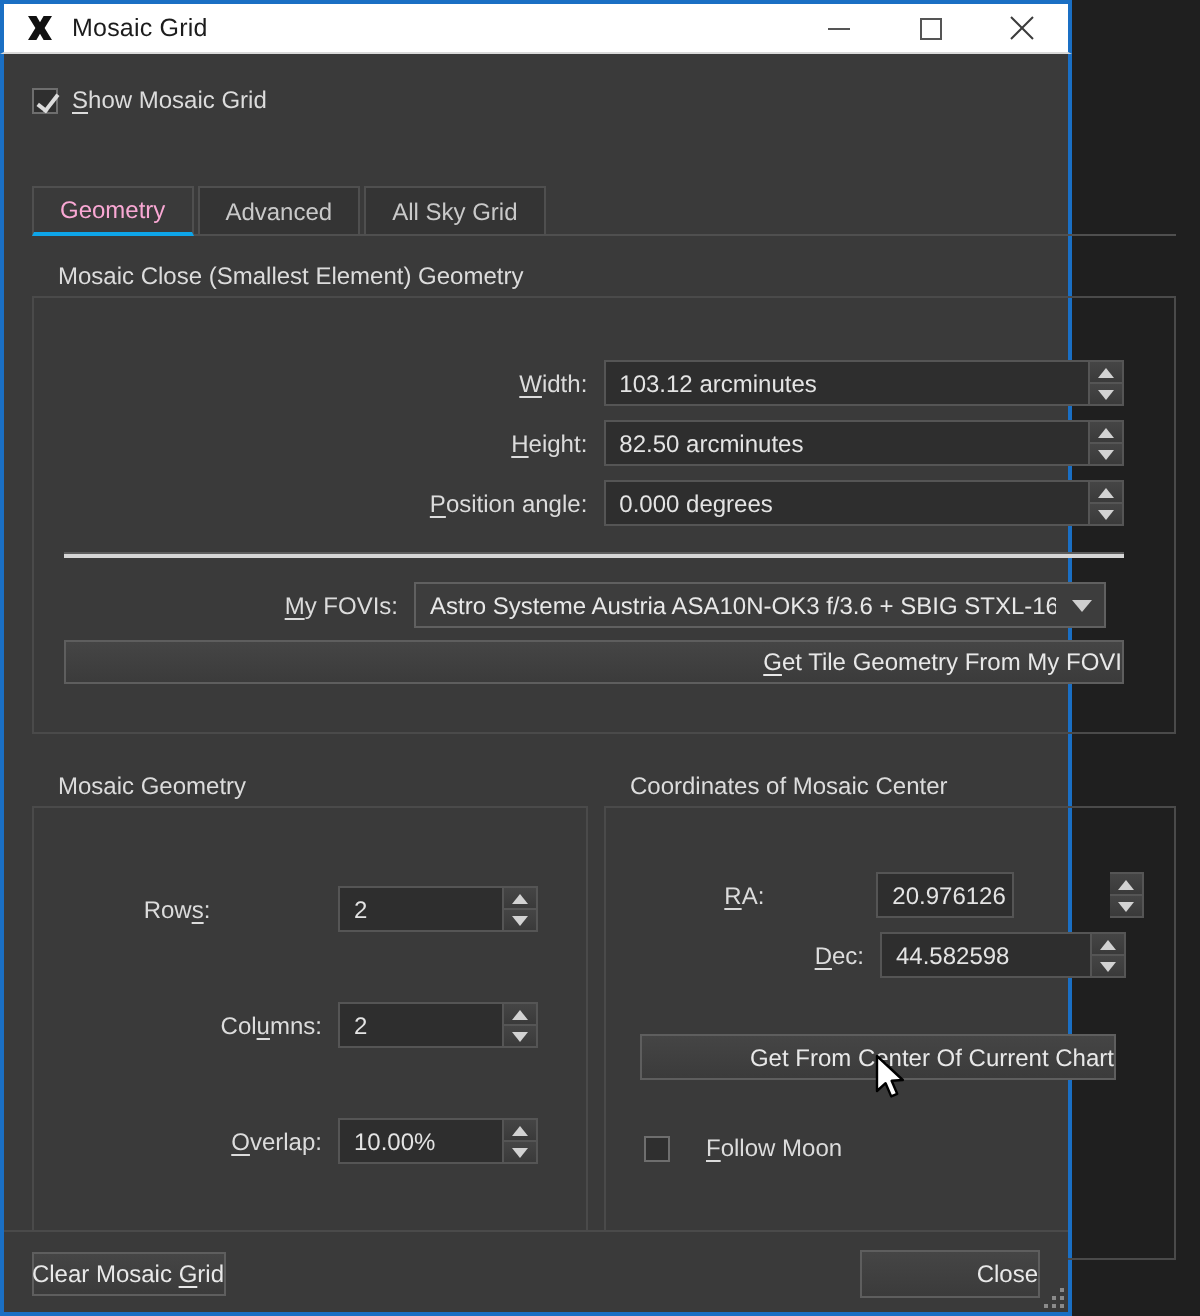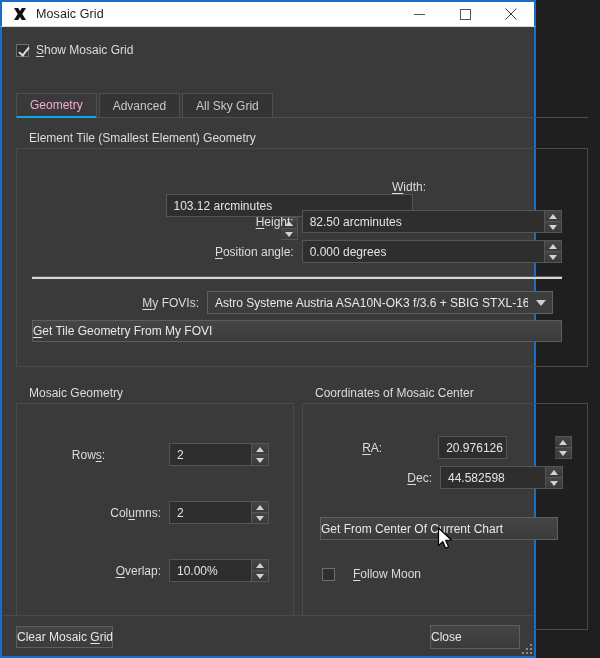--- a/index.html
+++ b/index.html
@@ -262,21 +262,21 @@
     flex: none;
   }
 
   
   .btn {
     background: linear-gradient(#454545, #3b3b3b);
     border: 1px solid #5e5e5e;
     box-sizing: border-box;
     display: flex;
     align-items: center;
-    justify-content: flex-start;
+    justify-content: flex-end;
     font-size: 12px;
     color: #e8e8e8;
     white-space: nowrap;
     height: 23px;
   }
 
   
   .bottombar {
     height: 40px;
     min-height: 40px;
@@ -358,24 +358,24 @@
       <span class="lbl"><u class="u">S</u><span>how Mosaic Grid</span></span>
     </div>
 
     <div class="tabbar">
       <div class="tab active">Geometry</div>
       <div class="tab">Advanced</div>
       <div class="tab">All Sky Grid</div>
     </div>
 
     <div class="group" id="grp-tile">
-      <div class="group-title">Element Tile (Smallest Element) Geometry</div>
+      <div class="group-title">Mosaic Close (Smallest Element) Geometry</div>
       <div class="group-frame"></div>
 
-      <div class="field-row" style="left:0px; top:49px; width:546px;flex-direction:column;">
+      <div class="field-row" style="left:0px; top:49px; width:546px;">
         <div class="field-label" style="width:282px;"><u class="u">W</u>idth:</div>
         <div class="textbox" style="width:247px;">103.12 arcminutes</div>
         <div class="spin">
           <div class="sb">
               <span class="tri-up"></span>
             </div>
           <div class="sb">
               <span class="tri-down"></span>
             </div>
         </div>

